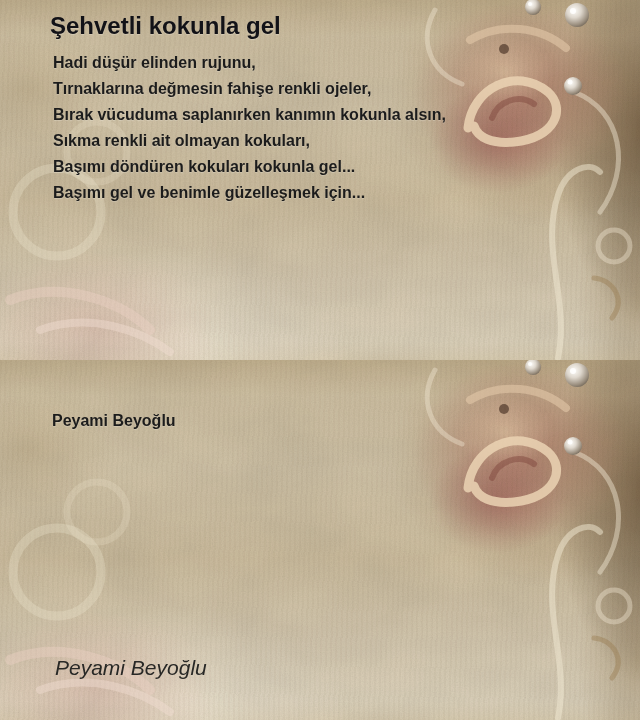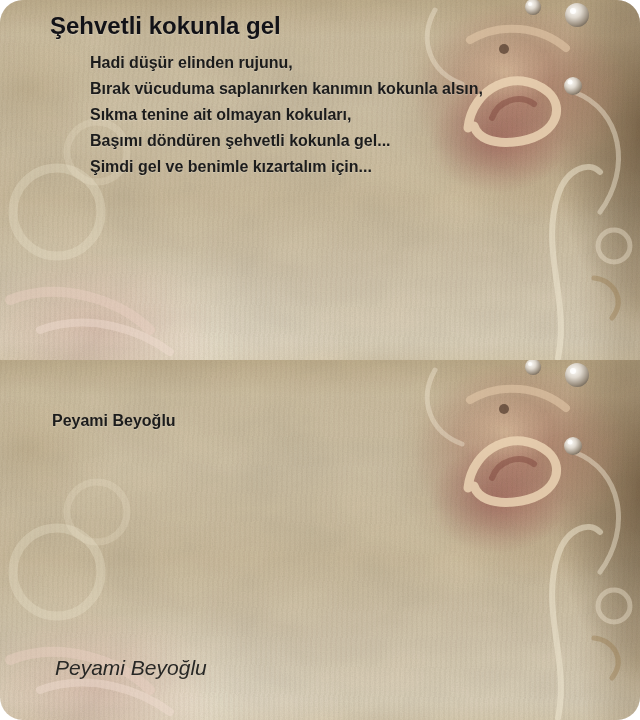--- a/index.html
+++ b/index.html
@@ -1,17 +1,17 @@
 <!DOCTYPE html>
 <html><head>
 <meta charset="utf-8">
 <style>
   html,body{margin:0;padding:0;background:#ffffff;}
   body{width:640px;height:720px;overflow:hidden;font-family:"Liberation Sans","DejaVu Sans",sans-serif;}
-  .page{position:relative;width:640px;height:720px;overflow:hidden;border-radius:23px;}
+  .page{position:relative;width:640px;height:720px;overflow:hidden;}
 
   
   .bg-tile{
     position:absolute;left:0;width:640px;height:360px;overflow:hidden;
     background:
       repeating-linear-gradient(92deg, rgba(120,95,60,0.045) 0 2px, rgba(0,0,0,0) 2px 5px),
       radial-gradient(ellipse 70px 50px at 505px 72px,  rgba(226,198,164,0.75), rgba(226,198,164,0) 70%),
       radial-gradient(ellipse 95px 75px at 498px 140px, rgba(158,86,82,0.55),  rgba(158,86,82,0) 72%),
       radial-gradient(ellipse 150px 125px at 520px 92px,rgba(187,129,114,0.72),rgba(187,129,114,0) 72%),
       radial-gradient(ellipse 205px 175px at 545px 95px,rgba(160,120,78,0.50), rgba(160,120,78,0) 75%),
@@ -29,21 +29,20 @@
   
   .poem-title{
     position:absolute;left:50px;top:11px;margin:0;
     font-size:24px;font-weight:bold;line-height:30px;color:#121217;
     text-shadow:0 1px 1px rgba(255,255,255,0.25);
   }
   .poem-body{
     position:absolute;left:53px;top:50px;
     font-size:16px;font-weight:bold;line-height:26px;color:#1c1c1c;
     text-shadow:0 1px 1px rgba(255,255,255,0.22);
-    margin-left:37px;
   }
   .poem-line{white-space:nowrap;}
   .author-mid{
     position:absolute;left:52px;top:410px;
     font-size:16px;font-weight:bold;line-height:22px;color:#1c1c1c;
     text-shadow:0 1px 1px rgba(255,255,255,0.22);
   }
   .author-bottom{
     position:absolute;left:55px;top:655px;
     font-size:21px;font-style:italic;font-weight:normal;line-height:26px;color:#282826;
@@ -127,23 +126,24 @@
         <circle cx="530" cy="4" r="2" fill="rgba(255,255,255,0.85)"></circle>
         <circle cx="573" cy="11" r="3" fill="rgba(255,255,255,0.85)"></circle>
         <circle cx="570" cy="82" r="2.5" fill="rgba(255,255,255,0.85)"></circle>
       </svg>
     </div>
 
   <h1 class="poem-title">Şehvetli kokunla gel</h1>
 
   <div class="poem-body">
     <div class="poem-line">Hadi düşür elinden rujunu,</div>
+    <div class="poem-line">Tırnaklarına değmesin fahişe renkli ojeler,</div>
     <div class="poem-line">Bırak vücuduma saplanırken kanımın kokunla alsın,</div>
-    <div class="poem-line">Sıkma tenine ait olmayan kokuları,</div>
-    <div class="poem-line">Başımı döndüren şehvetli kokunla gel...</div>
-    <div class="poem-line">Şimdi gel ve benimle kızartalım için...</div>
+    <div class="poem-line">Sıkma renkli ait olmayan kokuları,</div>
+    <div class="poem-line">Başımı döndüren kokuları kokunla gel...</div>
+    <div class="poem-line">Başımı gel ve benimle güzelleşmek için...</div>
   </div>
 
   <div class="author-mid">Peyami Beyoğlu</div>
 
   <div class="author-bottom">Peyami Beyoğlu</div>
 
 </div>
 
 </body></html>

